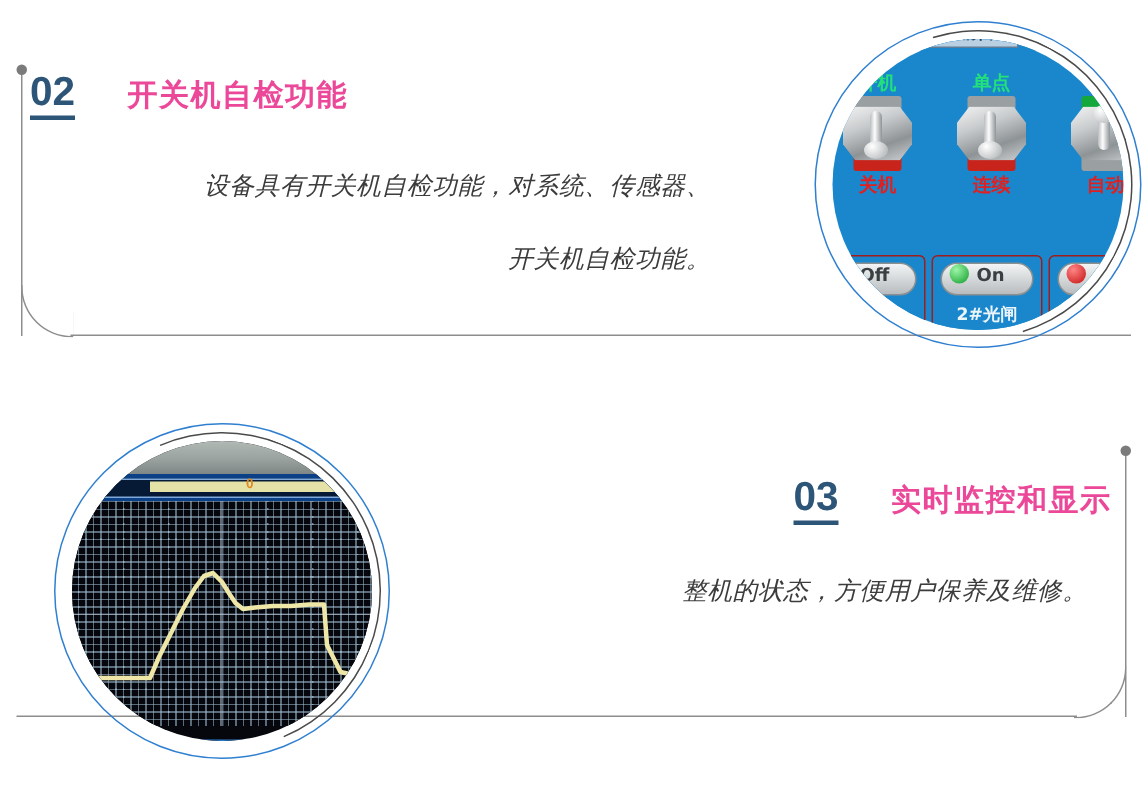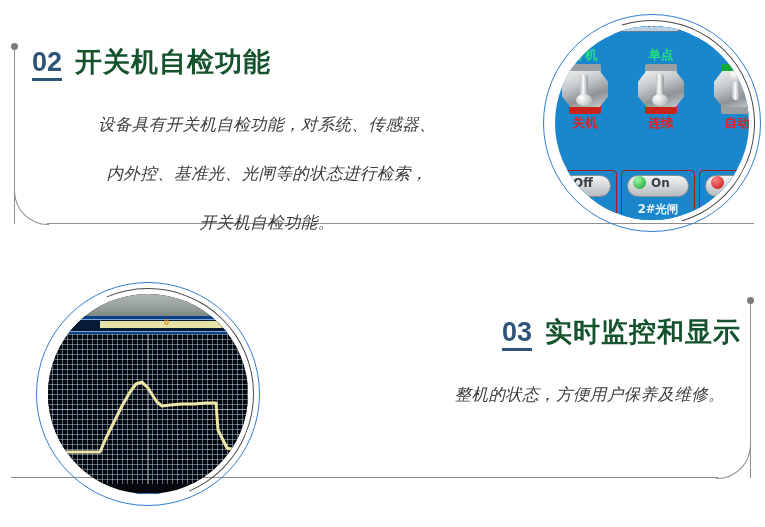--- a/index.html
+++ b/index.html
@@ -30,36 +30,37 @@
   
   #bracket-03{left:14px;top:300px;width:737px;height:212px;}
   #bracket-03 .dot{right:-3px;top:-3px;}
   #bracket-03 .vline{right:0;top:4px;height:174px;}
   #bracket-03 .corner{right:0;top:144px;border-top:none;border-left:none;
         border-bottom-right-radius:34px;background:transparent;}
   #bracket-03 .hline{right:33px;top:177px;width:707px;}
 
   
   .text-block{position:absolute;}
-  #block-02-text{left:32px;top:48px;width:470px;text-align:center;}
+  #block-02-text{left:20px;top:48px;width:470px;text-align:right;}
   #block-03-text{left:286px;top:318px;width:455px;text-align:right;}
 
   .heading{display:flex;align-items:baseline;gap:13px;white-space:nowrap;}
   #block-03-text .heading{justify-content:flex-end;}
   .heading .num{
     font-size:27px;font-weight:bold;color:#2d5578;letter-spacing:0px;
     position:relative;padding-bottom:5px;line-height:1;
     font-family:"Liberation Sans","DejaVu Sans",sans-serif;
   }
   .heading .num::after{
     content:"";position:absolute;left:0;right:0;bottom:0;height:3px;background:#2d5578;
   }
   .heading .htxt{
-    font-size:27px;font-weight:bold;color:#14532d;line-height:1;letter-spacing:1px;
+    font-size:20px;font-weight:bold;color:#ec4899;line-height:1;letter-spacing:1px;
     font-family:"DejaVu Sans","Liberation Sans",sans-serif;
+    margin-left:22px;
   }
 
   .body-copy{
     margin-top:27px;font-size:16.5px;line-height:33px;color:#3c3c3c;
     letter-spacing:0.4px;font-family:"DejaVu Sans","Liberation Sans",sans-serif;
   }
   .body-copy p{margin:16px;font-style:italic;}
 
   
   .photo-ring{position:absolute;border-radius:50%;}
@@ -180,21 +181,20 @@
     <span class="hline"></span>
   </div>
 
   <div class="text-block" id="block-02-text">
     <div class="heading">
       <span class="num">02</span>
       <span class="htxt">开关机自检功能</span>
     </div>
     <div class="body-copy">
       <p>设备具有开关机自检功能，对系统、传感器、</p>
-      <p>内外控、基准光、光闸等的状态进行检索，</p>
       <p>开关机自检功能。</p>
     </div>
   </div>
 
   <div class="photo-ring" id="photo-panel">
     <span class="ring-blue"></span>
     <span class="arc-dark"></span>
     <div class="photo-clip">
       <div class="panel-img">
         <div class="panel-topbar">

